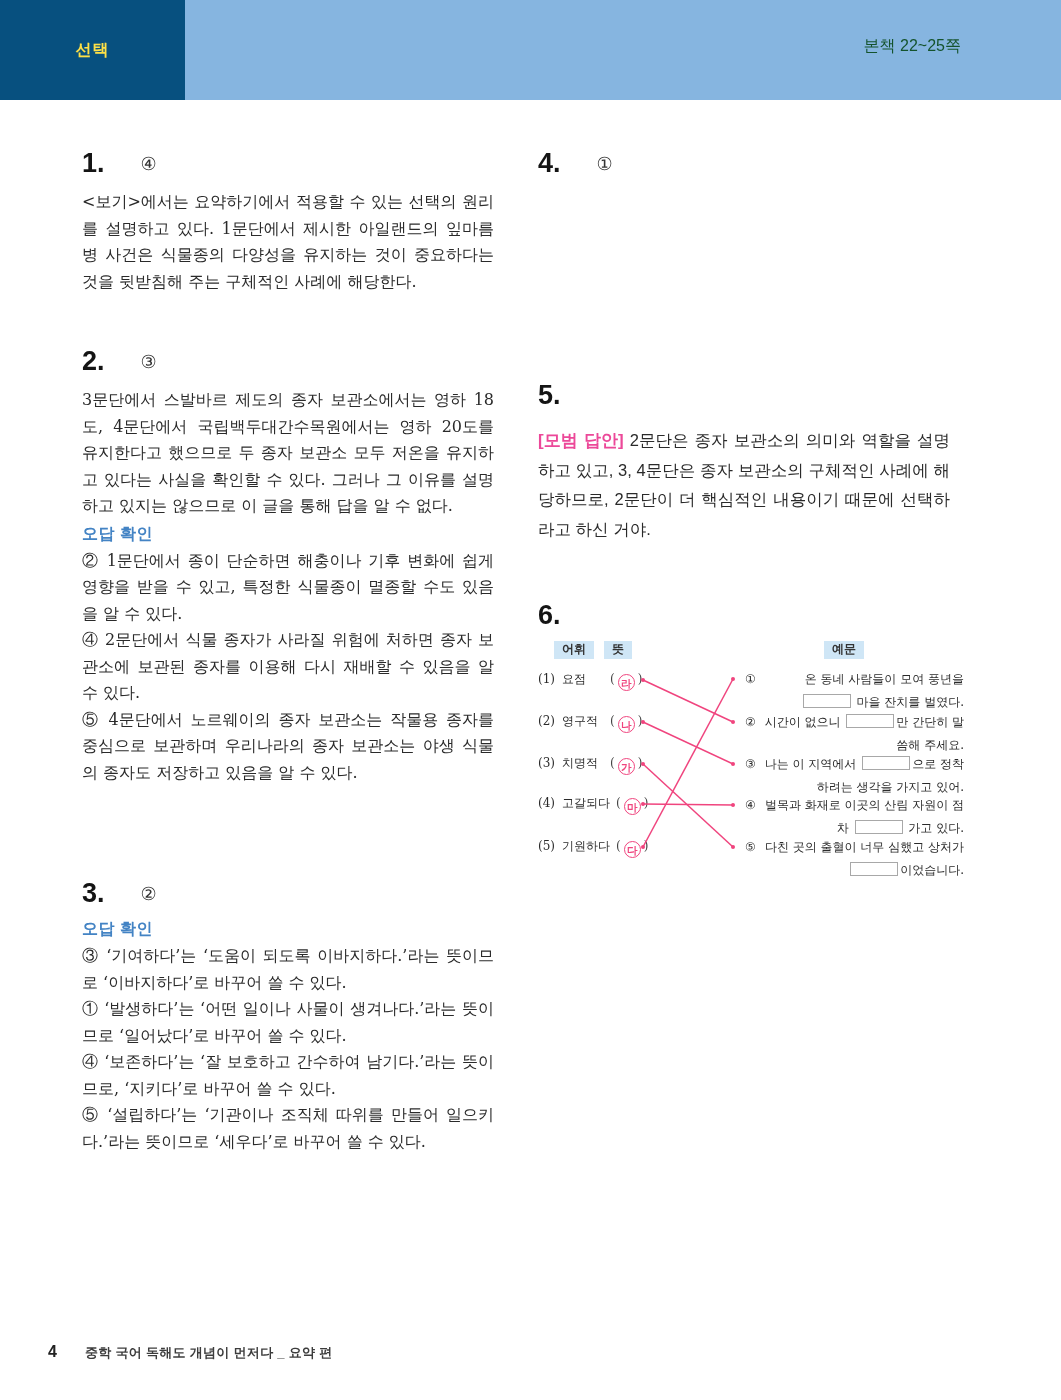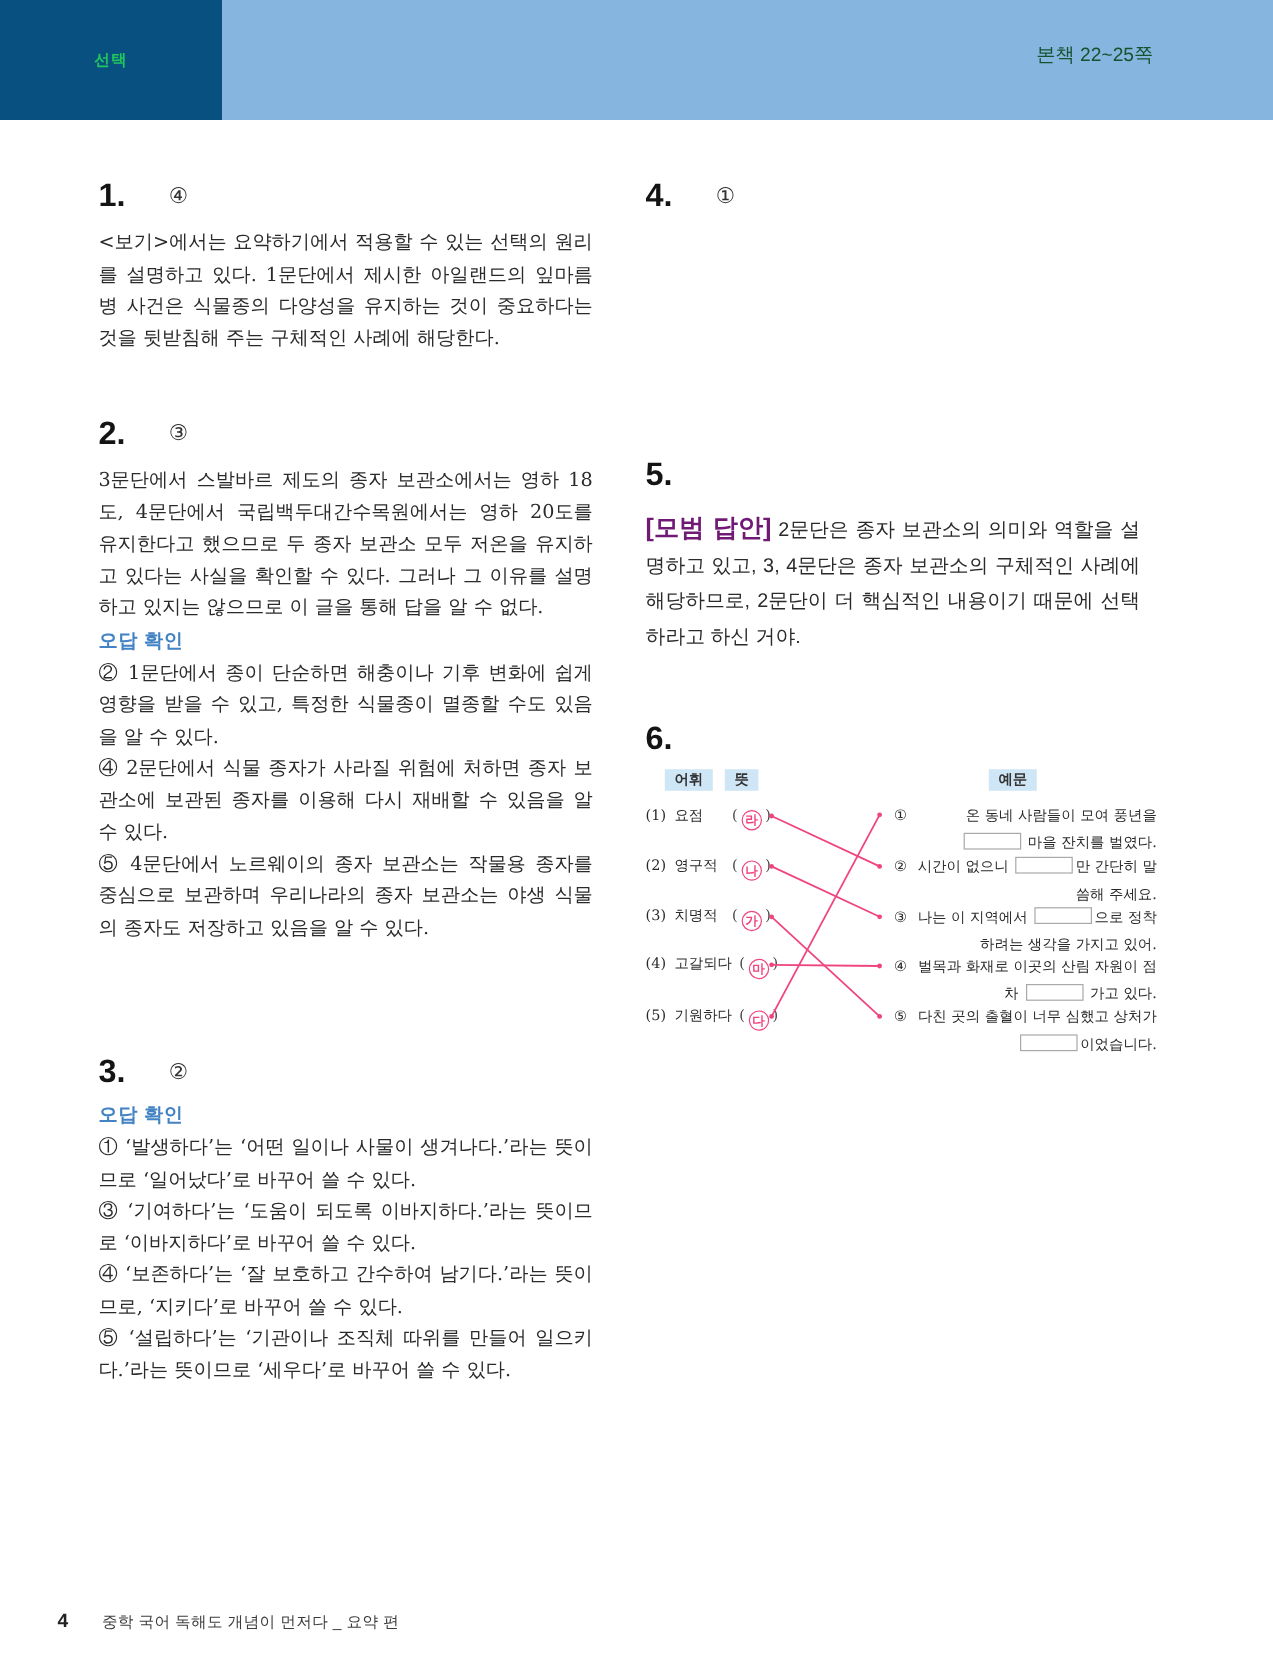--- a/index.html
+++ b/index.html
@@ -8,21 +8,21 @@
     position:relative; width:1061px; height:1400px; background:#ffffff;
     font-family:"DejaVu Serif","Liberation Serif",serif; color:#2a2a2a; overflow:hidden;
   }
   
   .banner { position:absolute; left:0; top:0; width:1061px; height:100px; background:#86b5e0; }
   .banner-tag {
     position:absolute; left:0; top:0; width:185px; height:100px; background:#07507f;
     display:flex; align-items:center; justify-content:center;
   }
   .banner-tag span {
-    color:#22c55e; font-family:"Liberation Sans",sans-serif; font-size:13px; font-weight:700; letter-spacing:1px;
+    color:#fde047; font-family:"Liberation Sans",sans-serif; font-size:16px; font-weight:700; letter-spacing:1px;
   }
   .banner-title {
     position:absolute; left:214px; top:24px; color:#0d5286;
     font-family:"Liberation Sans",sans-serif; font-size:40px; font-weight:800; letter-spacing:-1px; white-space:nowrap;
   }
   .banner-ref {
     position:absolute; right:100px; top:36px; color:#14532d;
     font-family:"Liberation Sans",sans-serif; font-size:16px;
   }
   
@@ -30,21 +30,21 @@
   .col-l { left:82px; }
   .col-r { left:538px; }
   .qhead { display:flex; align-items:center; gap:36px; margin-bottom:11px; height:30px; }
   .qnum { font-family:"Liberation Sans",sans-serif; font-weight:800; font-size:27px; color:#141414; }
   .qchoice { font-size:18px; color:#333333; }
   .body-text, .item-text { font-size:16px; line-height:26.5px; text-align:justify; }
   .wrong-label {
     color:#4383c4; font-family:"Liberation Sans",sans-serif; font-weight:700; font-size:16px;
     margin:4px 0 3px; letter-spacing:0.5px;
   }
-  .model-label { color:#701a75; font-family:"Liberation Sans",sans-serif; font-weight:700; font-size:21px; }
+  .model-label { color:#ec4899; font-family:"Liberation Sans",sans-serif; font-weight:700; font-size:17px; }
   .gothic-body { font-family:"Liberation Sans",sans-serif; font-size:16.5px; line-height:29.5px; text-align:justify; }
   
   .match-area { position:relative; height:250px; margin-top:9px; font-family:"DejaVu Serif","Liberation Serif",serif; }
   .match-label {
     position:absolute; top:0; background:#cfe6f6; color:#333333;
     font-family:Liberation Mono, monospace; font-size:12px; font-weight:700; padding:2px 8px; line-height:14px;
   }
   .lbl-word { left:16px; } .lbl-meaning { left:66px; } .lbl-example { left:286px; }
   .m-left-row { position:absolute; left:0; height:18px; font-size:12px; white-space:nowrap; color:#2a2a2a; }
   .m-no { display:inline-block; width:24px; }
@@ -63,21 +63,21 @@
   .blank-box {
     display:inline-block; width:48px; height:14px; border:1px solid #a8a8a8; background:#ffffff;
     vertical-align:-2px; margin:0 2px;
   }
   #match-svg { position:absolute; left:0; top:0; width:100%; height:100%; overflow:visible; pointer-events:none; }
   #match-svg line { stroke:#f0447e; stroke-width:1.5; }
   #match-svg circle { fill:#f0447e; }
   
   .footer { position:absolute; left:48px; top:1343px; display:flex; align-items:baseline; gap:28px; }
   .footer-page { font-family:"Liberation Sans",sans-serif; font-weight:700; font-size:16px; color:#222222; }
-  .footer-book { font-family:"Liberation Sans",sans-serif; font-size:13px; color:#3c3c3c; letter-spacing:0.3px; }
+  .footer-book { font-family:"Liberation Sans",sans-serif; font-size:13px; color:#3c3c3c; letter-spacing:0.3px;font-weight:bold; }
 </style>
 </head>
 <body>
 
 <div class="page">
 
   <div class="banner">
     <div class="banner-tag">
       <span>선택</span>
     </div>
@@ -103,22 +103,22 @@
     <p class="item-text">④ 2문단에서 식물 종자가 사라질 위험에 처하면 종자 보관소에 보관된 종자를 이용해 다시 재배할 수 있음을 알 수 있다.</p>
     <p class="item-text">⑤ 4문단에서 노르웨이의 종자 보관소는 작물용 종자를 중심으로 보관하며 우리나라의 종자 보관소는 야생 식물의 종자도 저장하고 있음을 알 수 있다.</p>
   </section>
 
   <section class="sec col-l" style="top:878px">
     <div class="qhead">
       <span class="qnum">3.</span>
       <span class="qchoice">②</span>
     </div>
     <div class="wrong-label">오답 확인</div>
+    <p class="item-text">③ ‘기여하다’는 ‘도움이 되도록 이바지하다.’라는 뜻이므로 ‘이바지하다’로 바꾸어 쓸 수 있다.</p>
     <p class="item-text">① ‘발생하다’는 ‘어떤 일이나 사물이 생겨나다.’라는 뜻이므로 ‘일어났다’로 바꾸어 쓸 수 있다.</p>
-    <p class="item-text">③ ‘기여하다’는 ‘도움이 되도록 이바지하다.’라는 뜻이므로 ‘이바지하다’로 바꾸어 쓸 수 있다.</p>
     <p class="item-text">④ ‘보존하다’는 ‘잘 보호하고 간수하여 남기다.’라는 뜻이므로, ‘지키다’로 바꾸어 쓸 수 있다.</p>
     <p class="item-text">⑤ ‘설립하다’는 ‘기관이나 조직체 따위를 만들어 일으키다.’라는 뜻이므로 ‘세우다’로 바꾸어 쓸 수 있다.</p>
   </section>
 
   <section class="sec col-r" style="top:148px">
     <div class="qhead">
       <span class="qnum">4.</span>
       <span class="qchoice">①</span>
     </div>
   </section>

